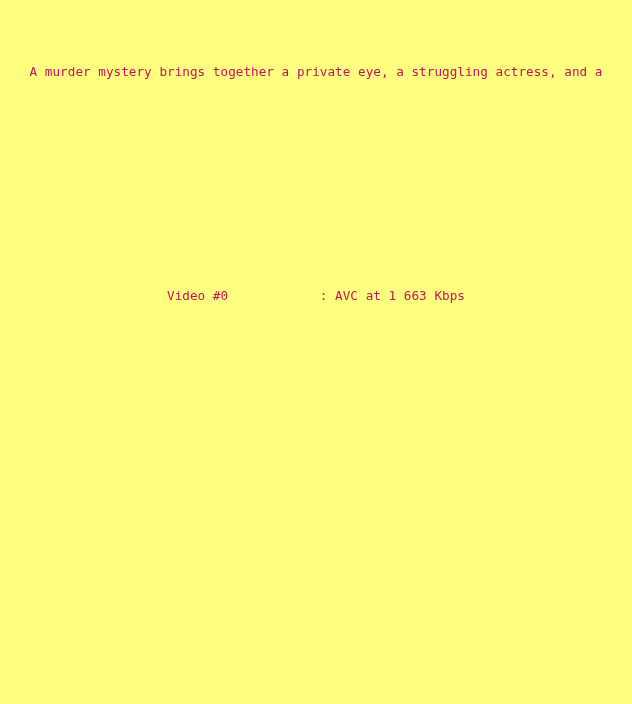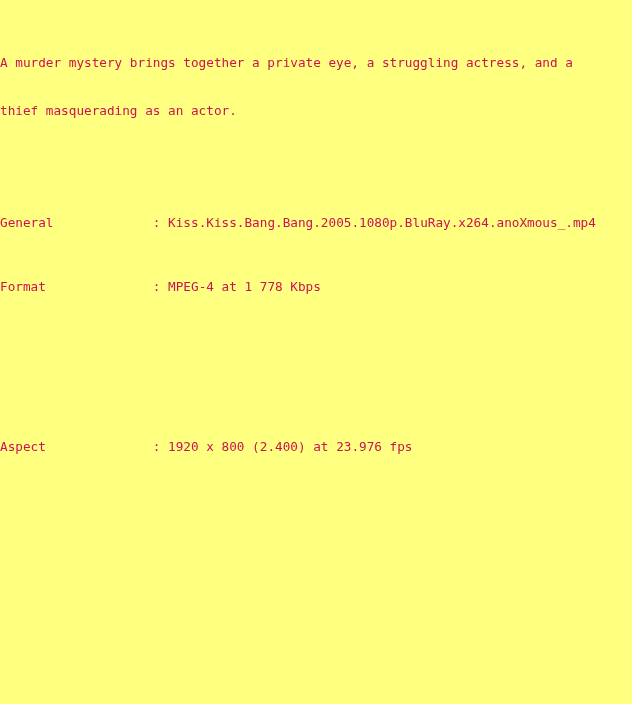--- a/index.html
+++ b/index.html
@@ -16,54 +16,52 @@
   #nfo {
     box-sizing: border-box;
     width: 632px;
     height: 704px;
     background: #ffff80;
     color: #cc1155;
     font-family: "DejaVu Sans Mono", "Liberation Mono", monospace;
     font-size: 12.7px;
     line-height: 16px;
     letter-spacing: 0px;
-    padding: 7px 0 0 0;
+    padding: 16px 0 0 0;
     white-space: pre;
     overflow: hidden;
+    text-align: center;
     -webkit-font-smoothing: none;
   }
   #nfo .line {
     display: block;
     height: 16px;
     white-space: pre;
     overflow: hidden;
   }
   #nfo .blank {
     display: block;
     height: 16px;
   }
 </style>
 </head>
 <body style="background: rgb(255, 255, 128);">
 
 <div id="nfo" style="background: rgb(255, 255, 128); color: rgb(204, 17, 85);">
 
   <span class="line">A murder mystery brings together a private eye, a struggling actress, and a</span>
-  <span class="line">thief masquerading as an actor.</span>
   <span class="blank"> </span>
 
-  <span class="line"><span>General</span><span class="pad">             </span><span>:</span><span> </span><span>Kiss.Kiss.Bang.Bang.2005.1080p.BluRay.x264.anoXmous_.mp4</span></span>
 
-  <span class="line"><span>Format</span><span class="pad">              </span><span>:</span><span> </span><span>MPEG-4 at 1 778 Kbps</span></span>
 
 
   <span class="blank"> </span>
 
+  <span class="line"><span>Video #0</span><span class="pad">            </span><span>:</span><span> </span><span>AVC at 1 663 Kbps</span></span>
 
-  <span class="line"><span>Aspect</span><span class="pad">              </span><span>:</span><span> </span><span>1920 x 800 (2.400) at 23.976 fps</span></span>
 
   <span class="blank"> </span>
 
 
   
 
   
 
   
   

